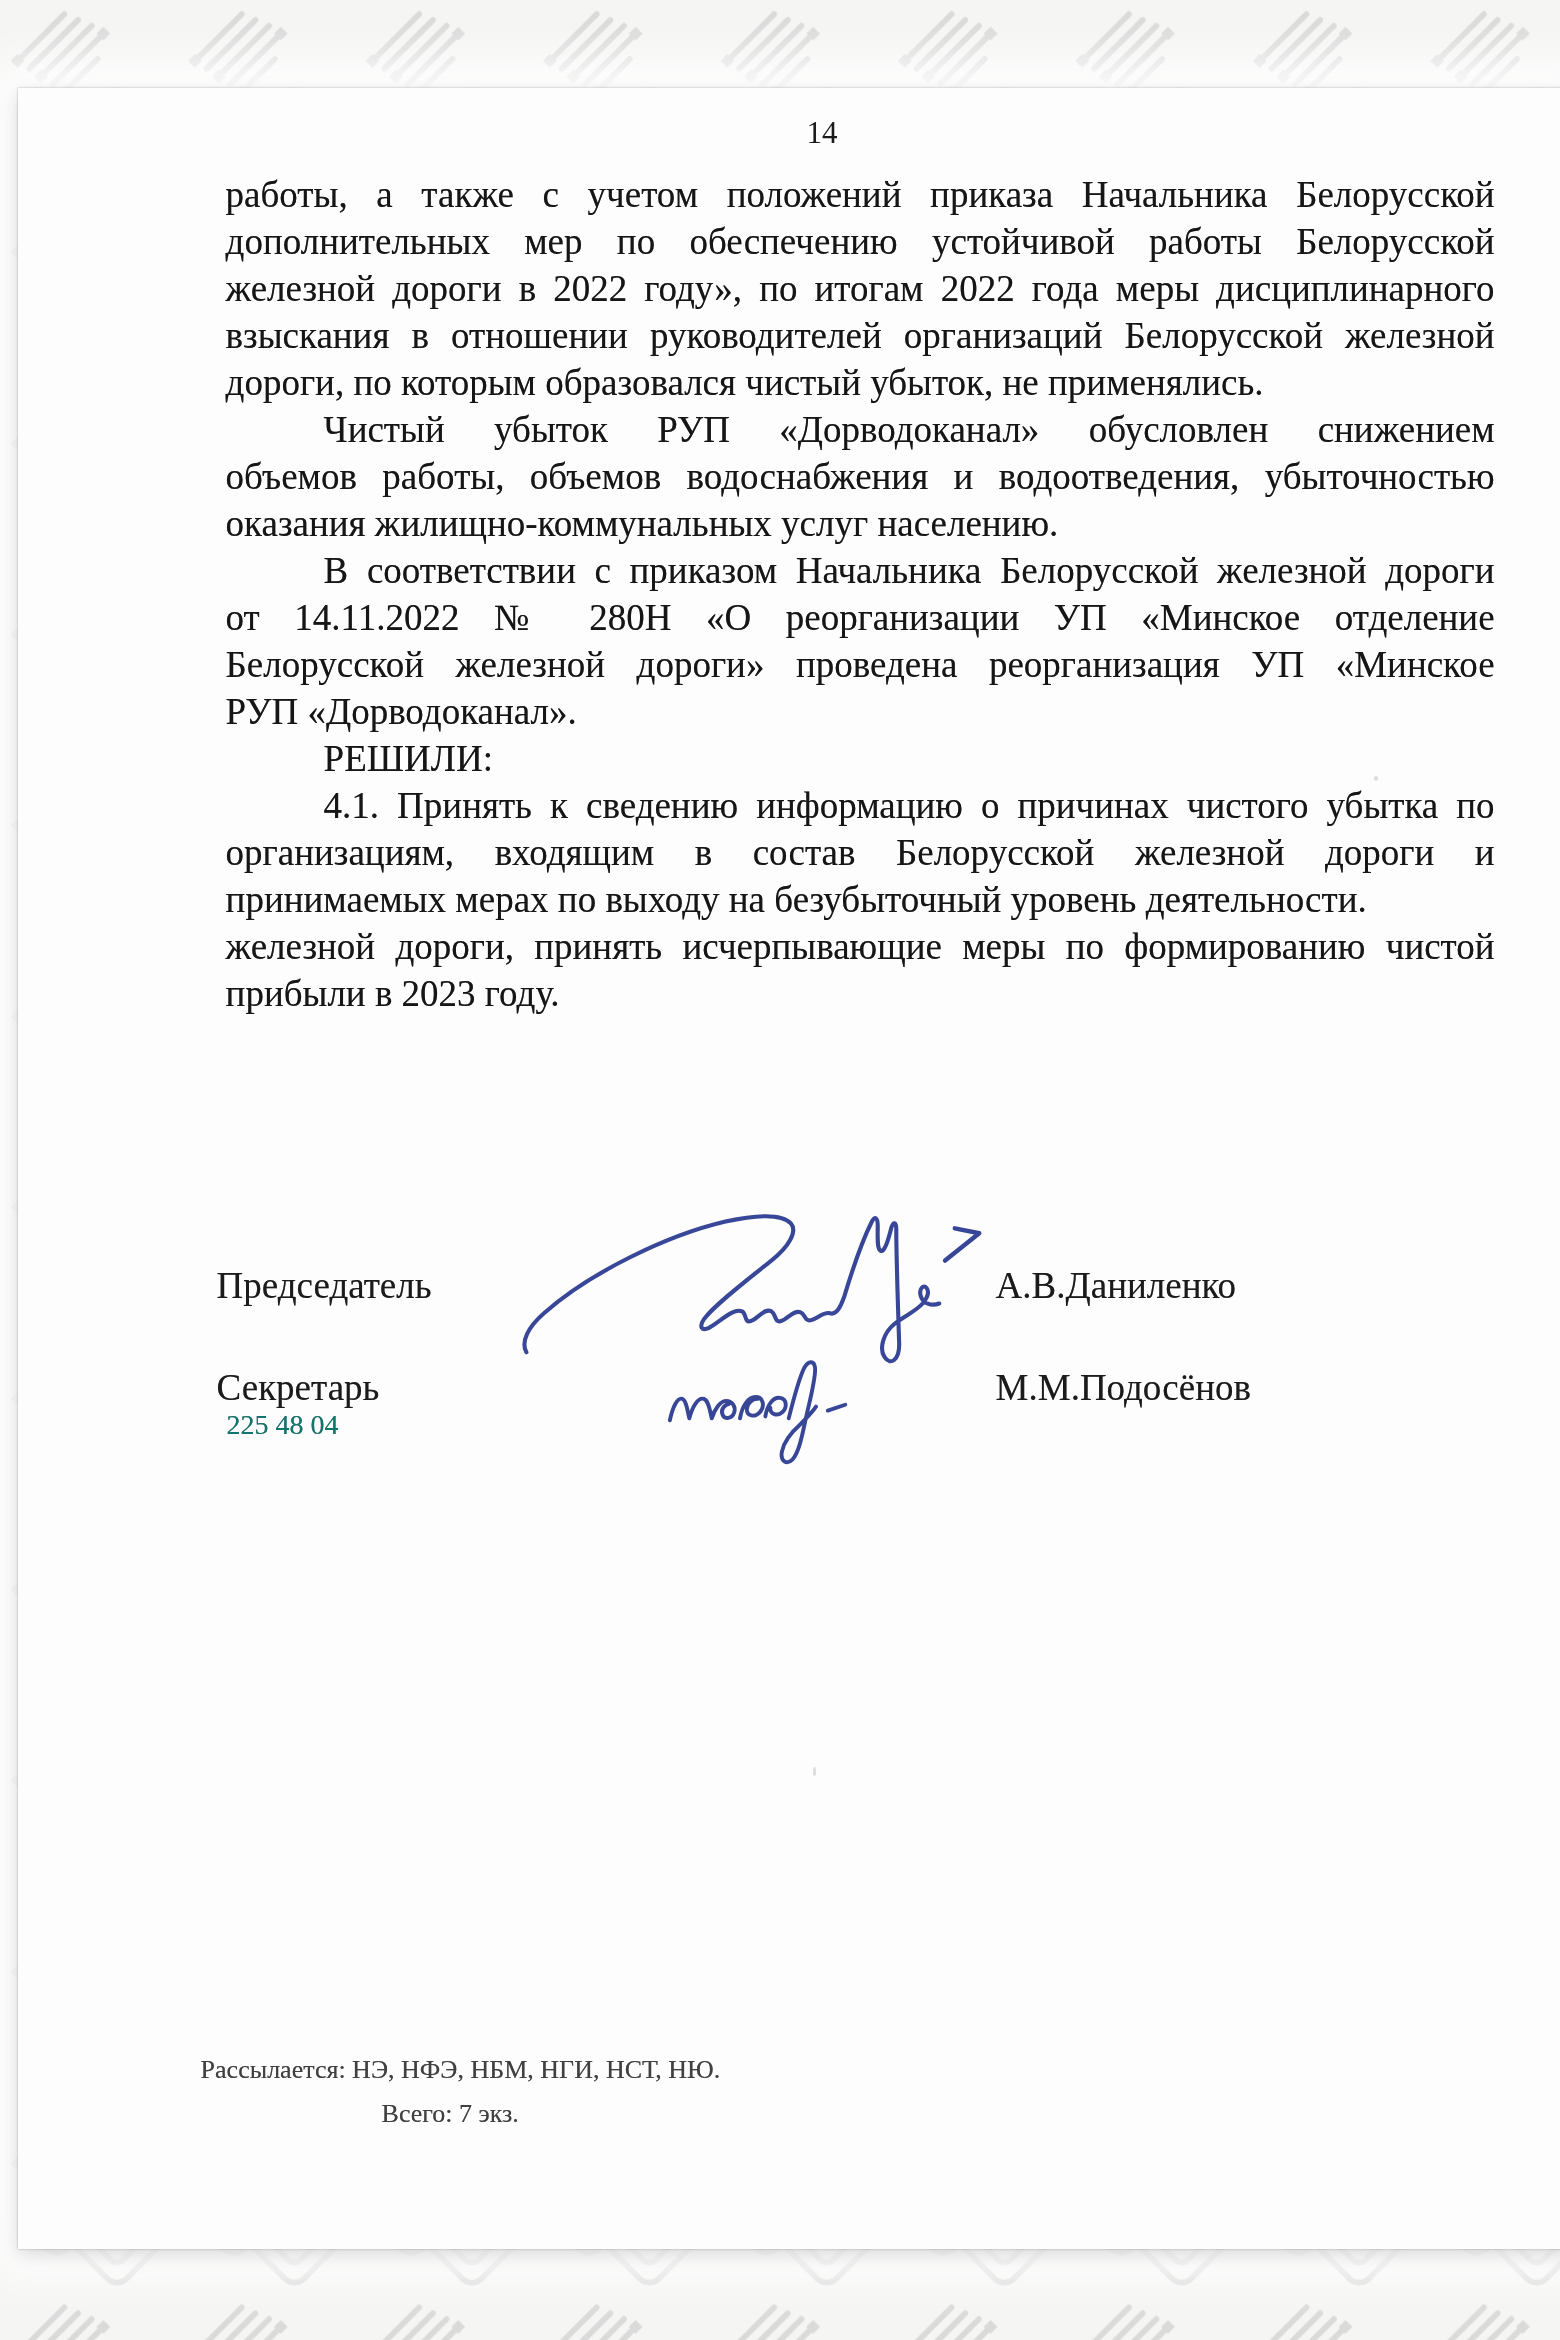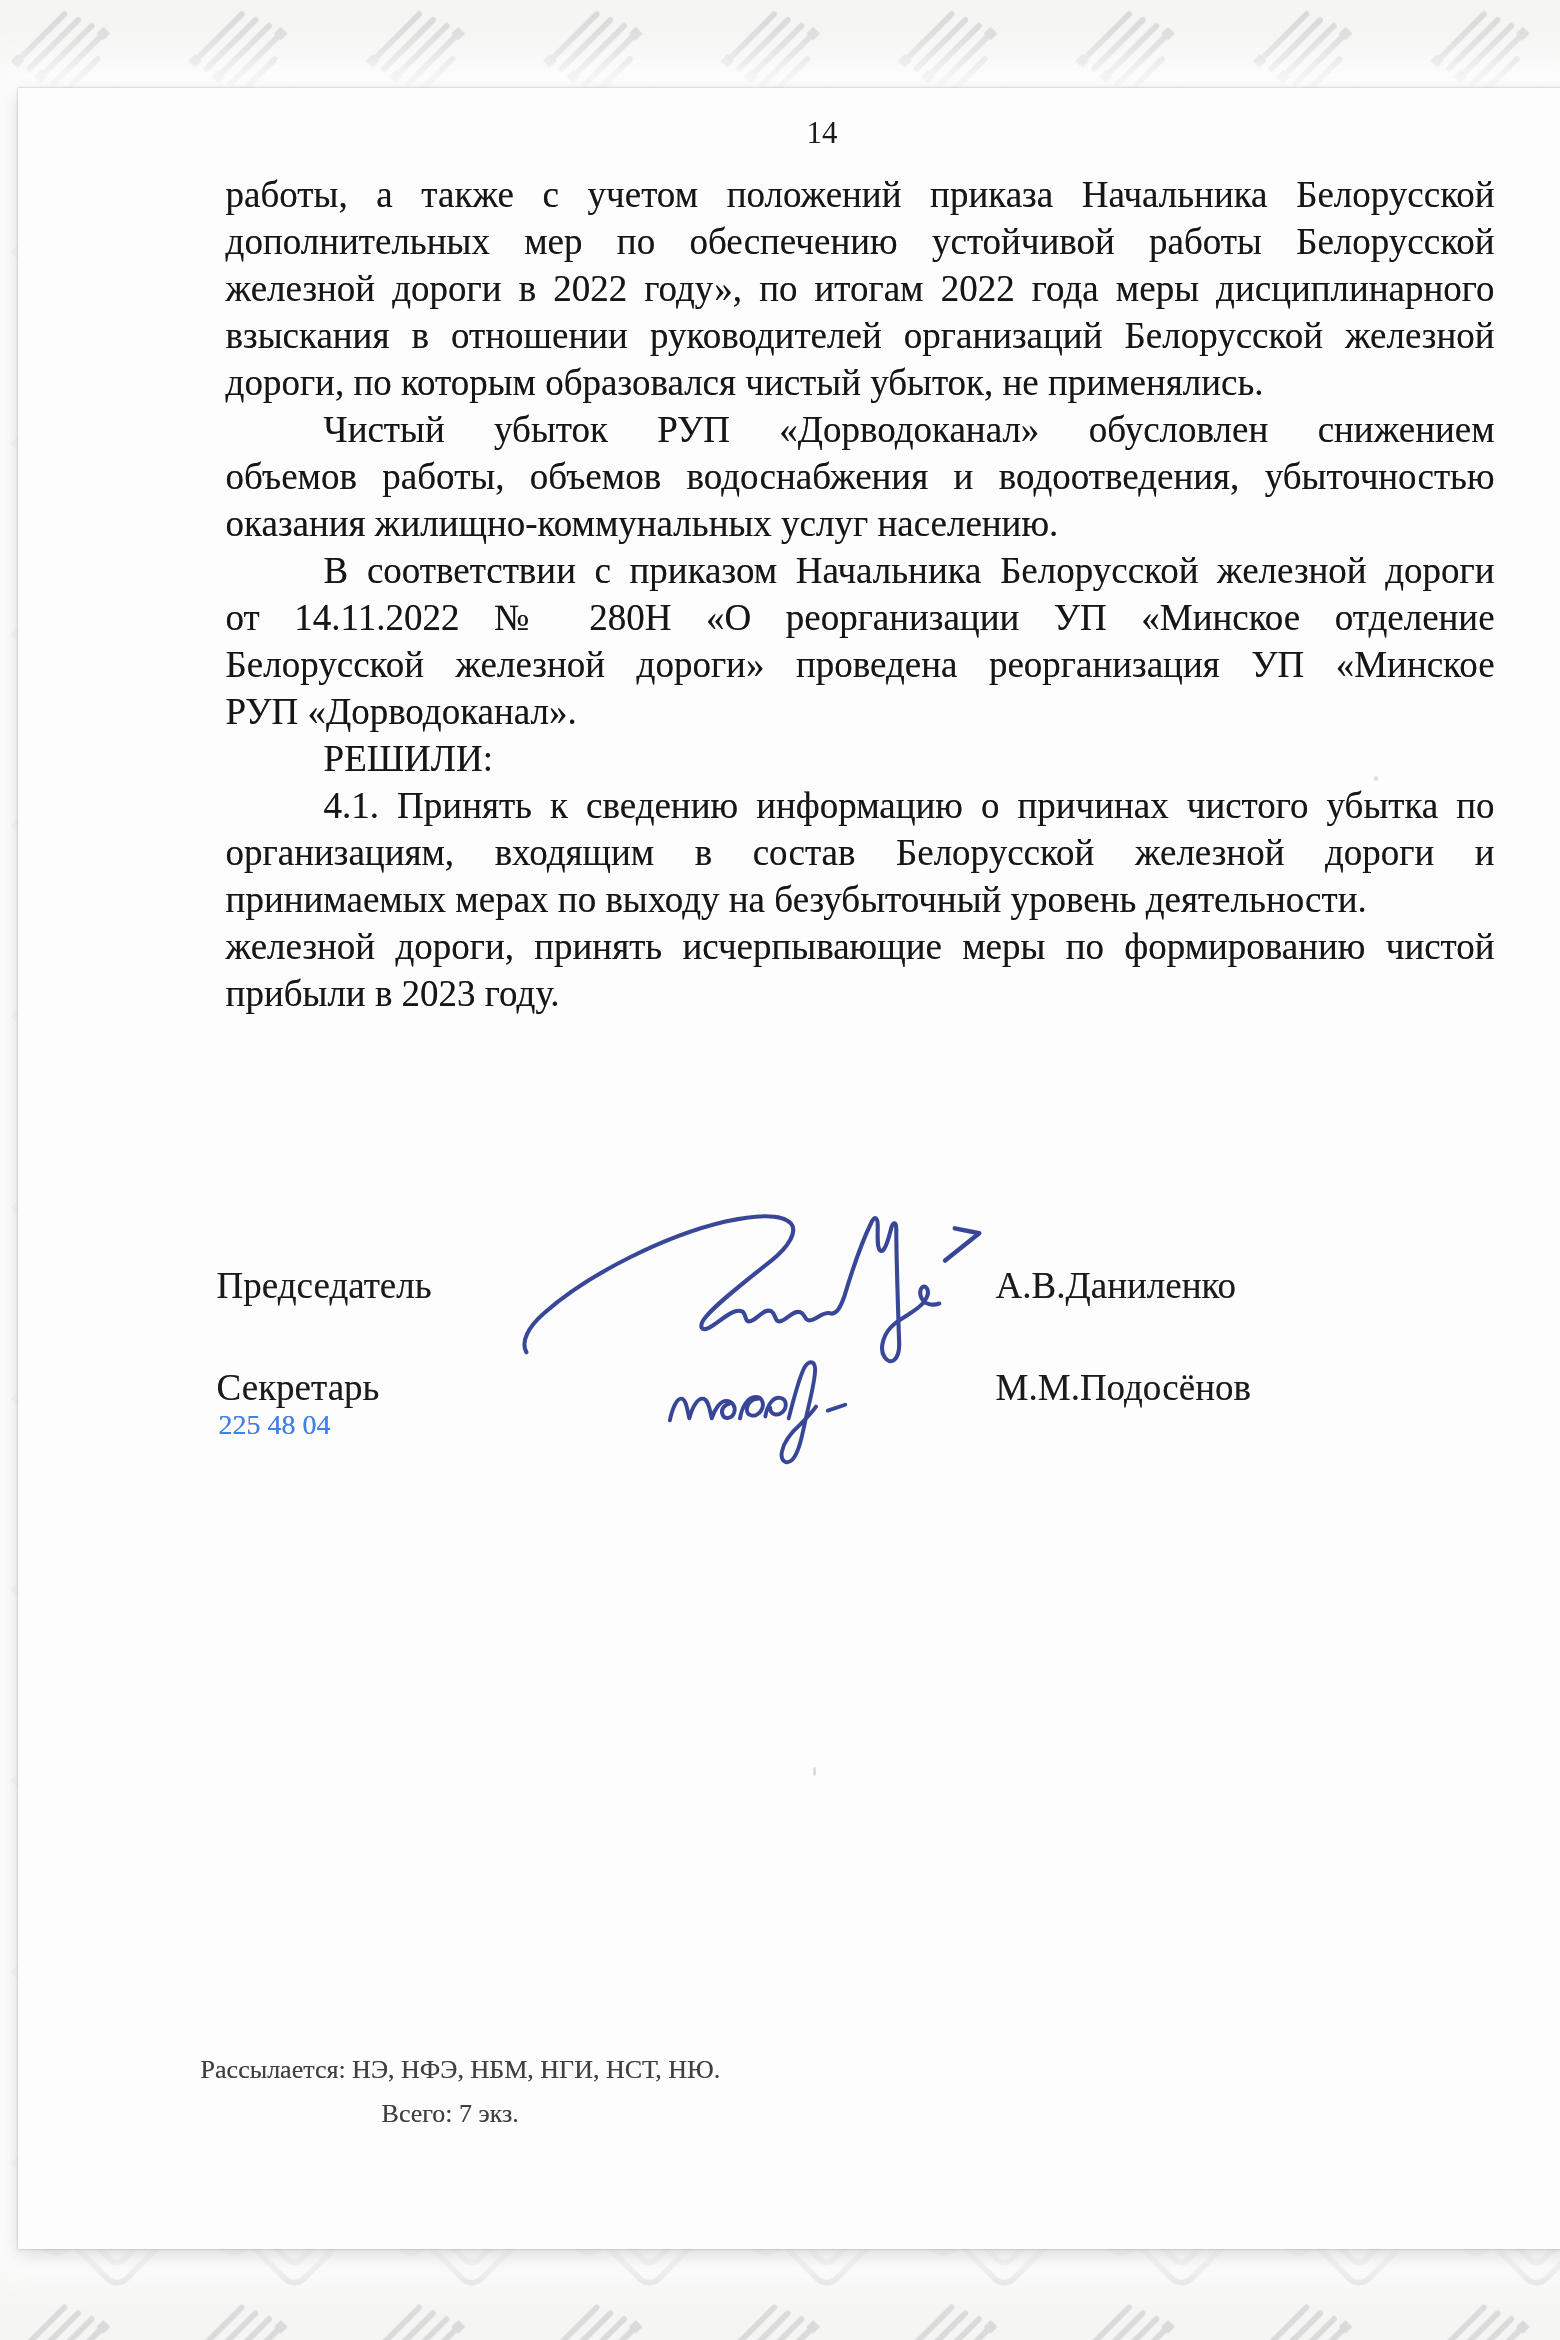--- a/index.html
+++ b/index.html
@@ -29,22 +29,22 @@
     font-size:37px;line-height:47px;
     text-align:justify;text-align-last:justify;
   }
   .ln.end{text-align-last:left;}
   .ln.ind{text-indent:98px;}
   .sig-label,.sig-name{
     position:absolute;font-size:37px;line-height:43px;color:#1b1b1b;
     text-shadow:0 0 0.6px rgba(15,15,15,.5);white-space:nowrap;
   }
   .phone{
-    position:absolute;left:201px;top:1320px;font-size:28px;line-height:33px;
-    color:#3b82f6;text-shadow:0 0 0.5px rgba(15,15,15,.5);white-space:nowrap;
+    position:absolute;left:209px;top:1320px;font-size:28px;line-height:33px;
+    color:#0f766e;text-shadow:0 0 0.5px rgba(15,15,15,.5);white-space:nowrap;
   }
   .ink{position:absolute;z-index:3;}
   .footer-line{
     position:absolute;font-size:26px;line-height:39px;color:#404040;
     text-shadow:0 0 0.5px rgba(15,15,15,.5);white-space:nowrap;
   }
   .speck{position:absolute;background:rgba(110,110,110,.22);border-radius:50%;}
 </style>
 </head>
 <body>

